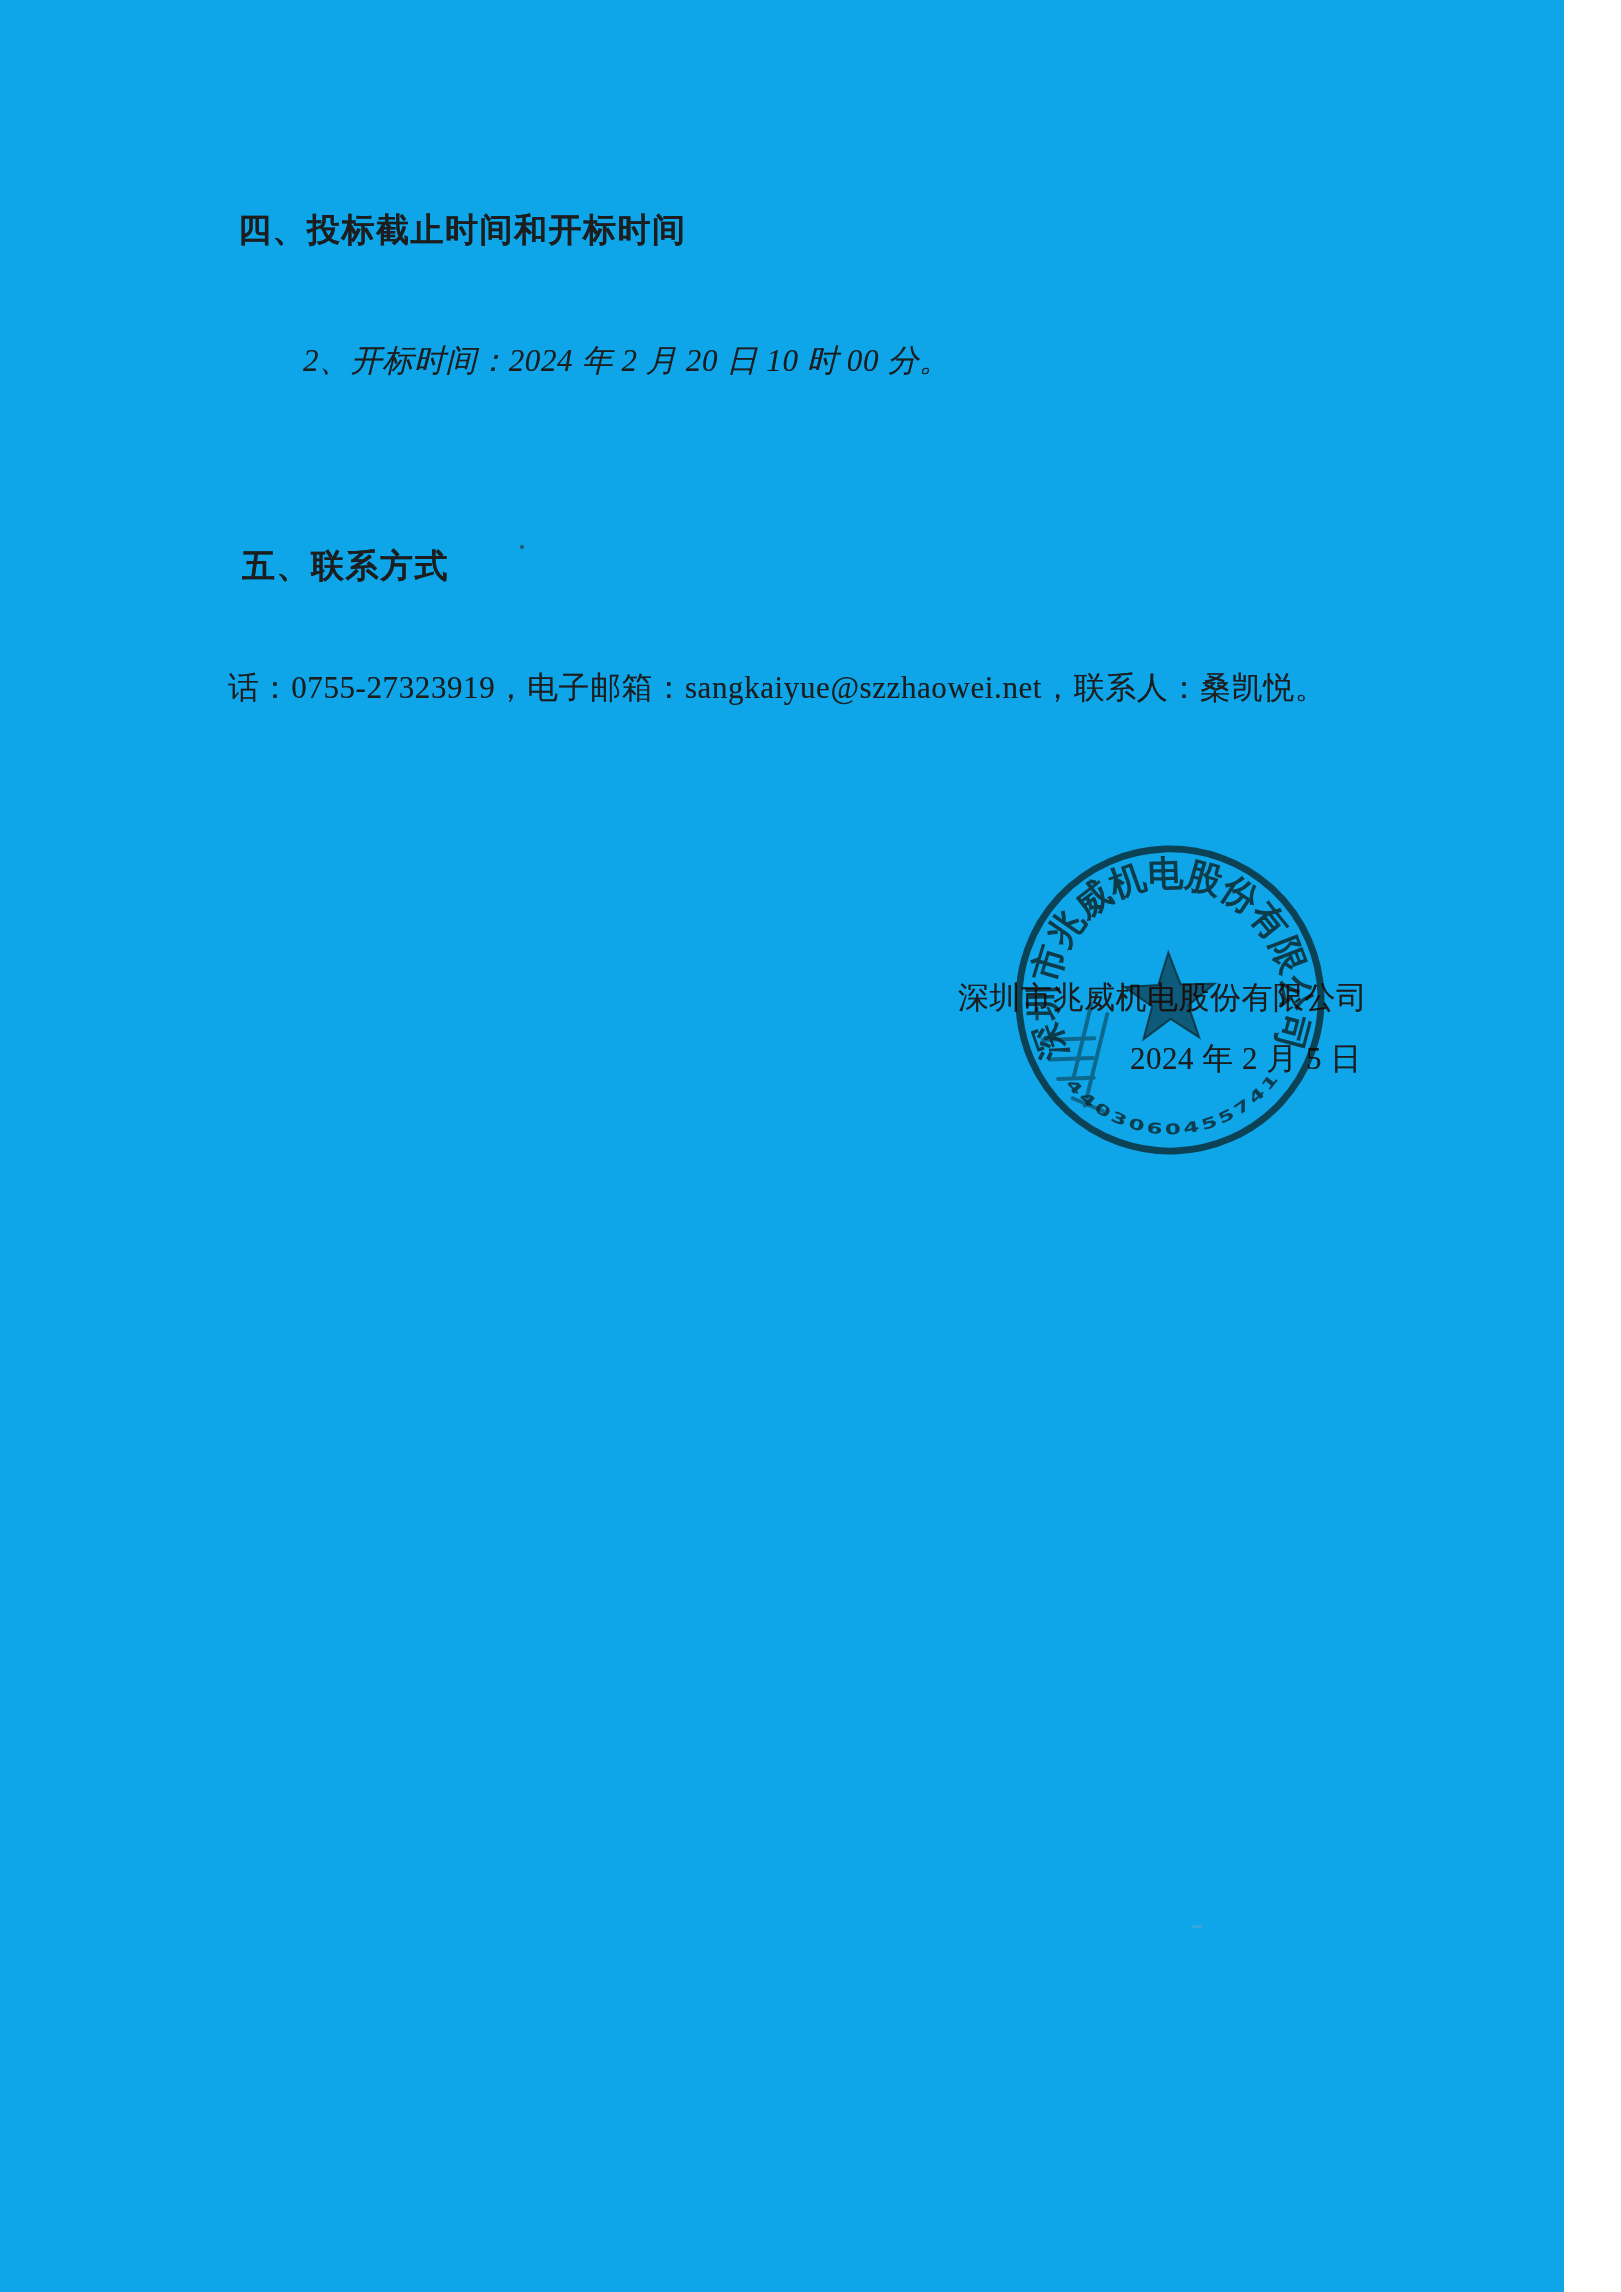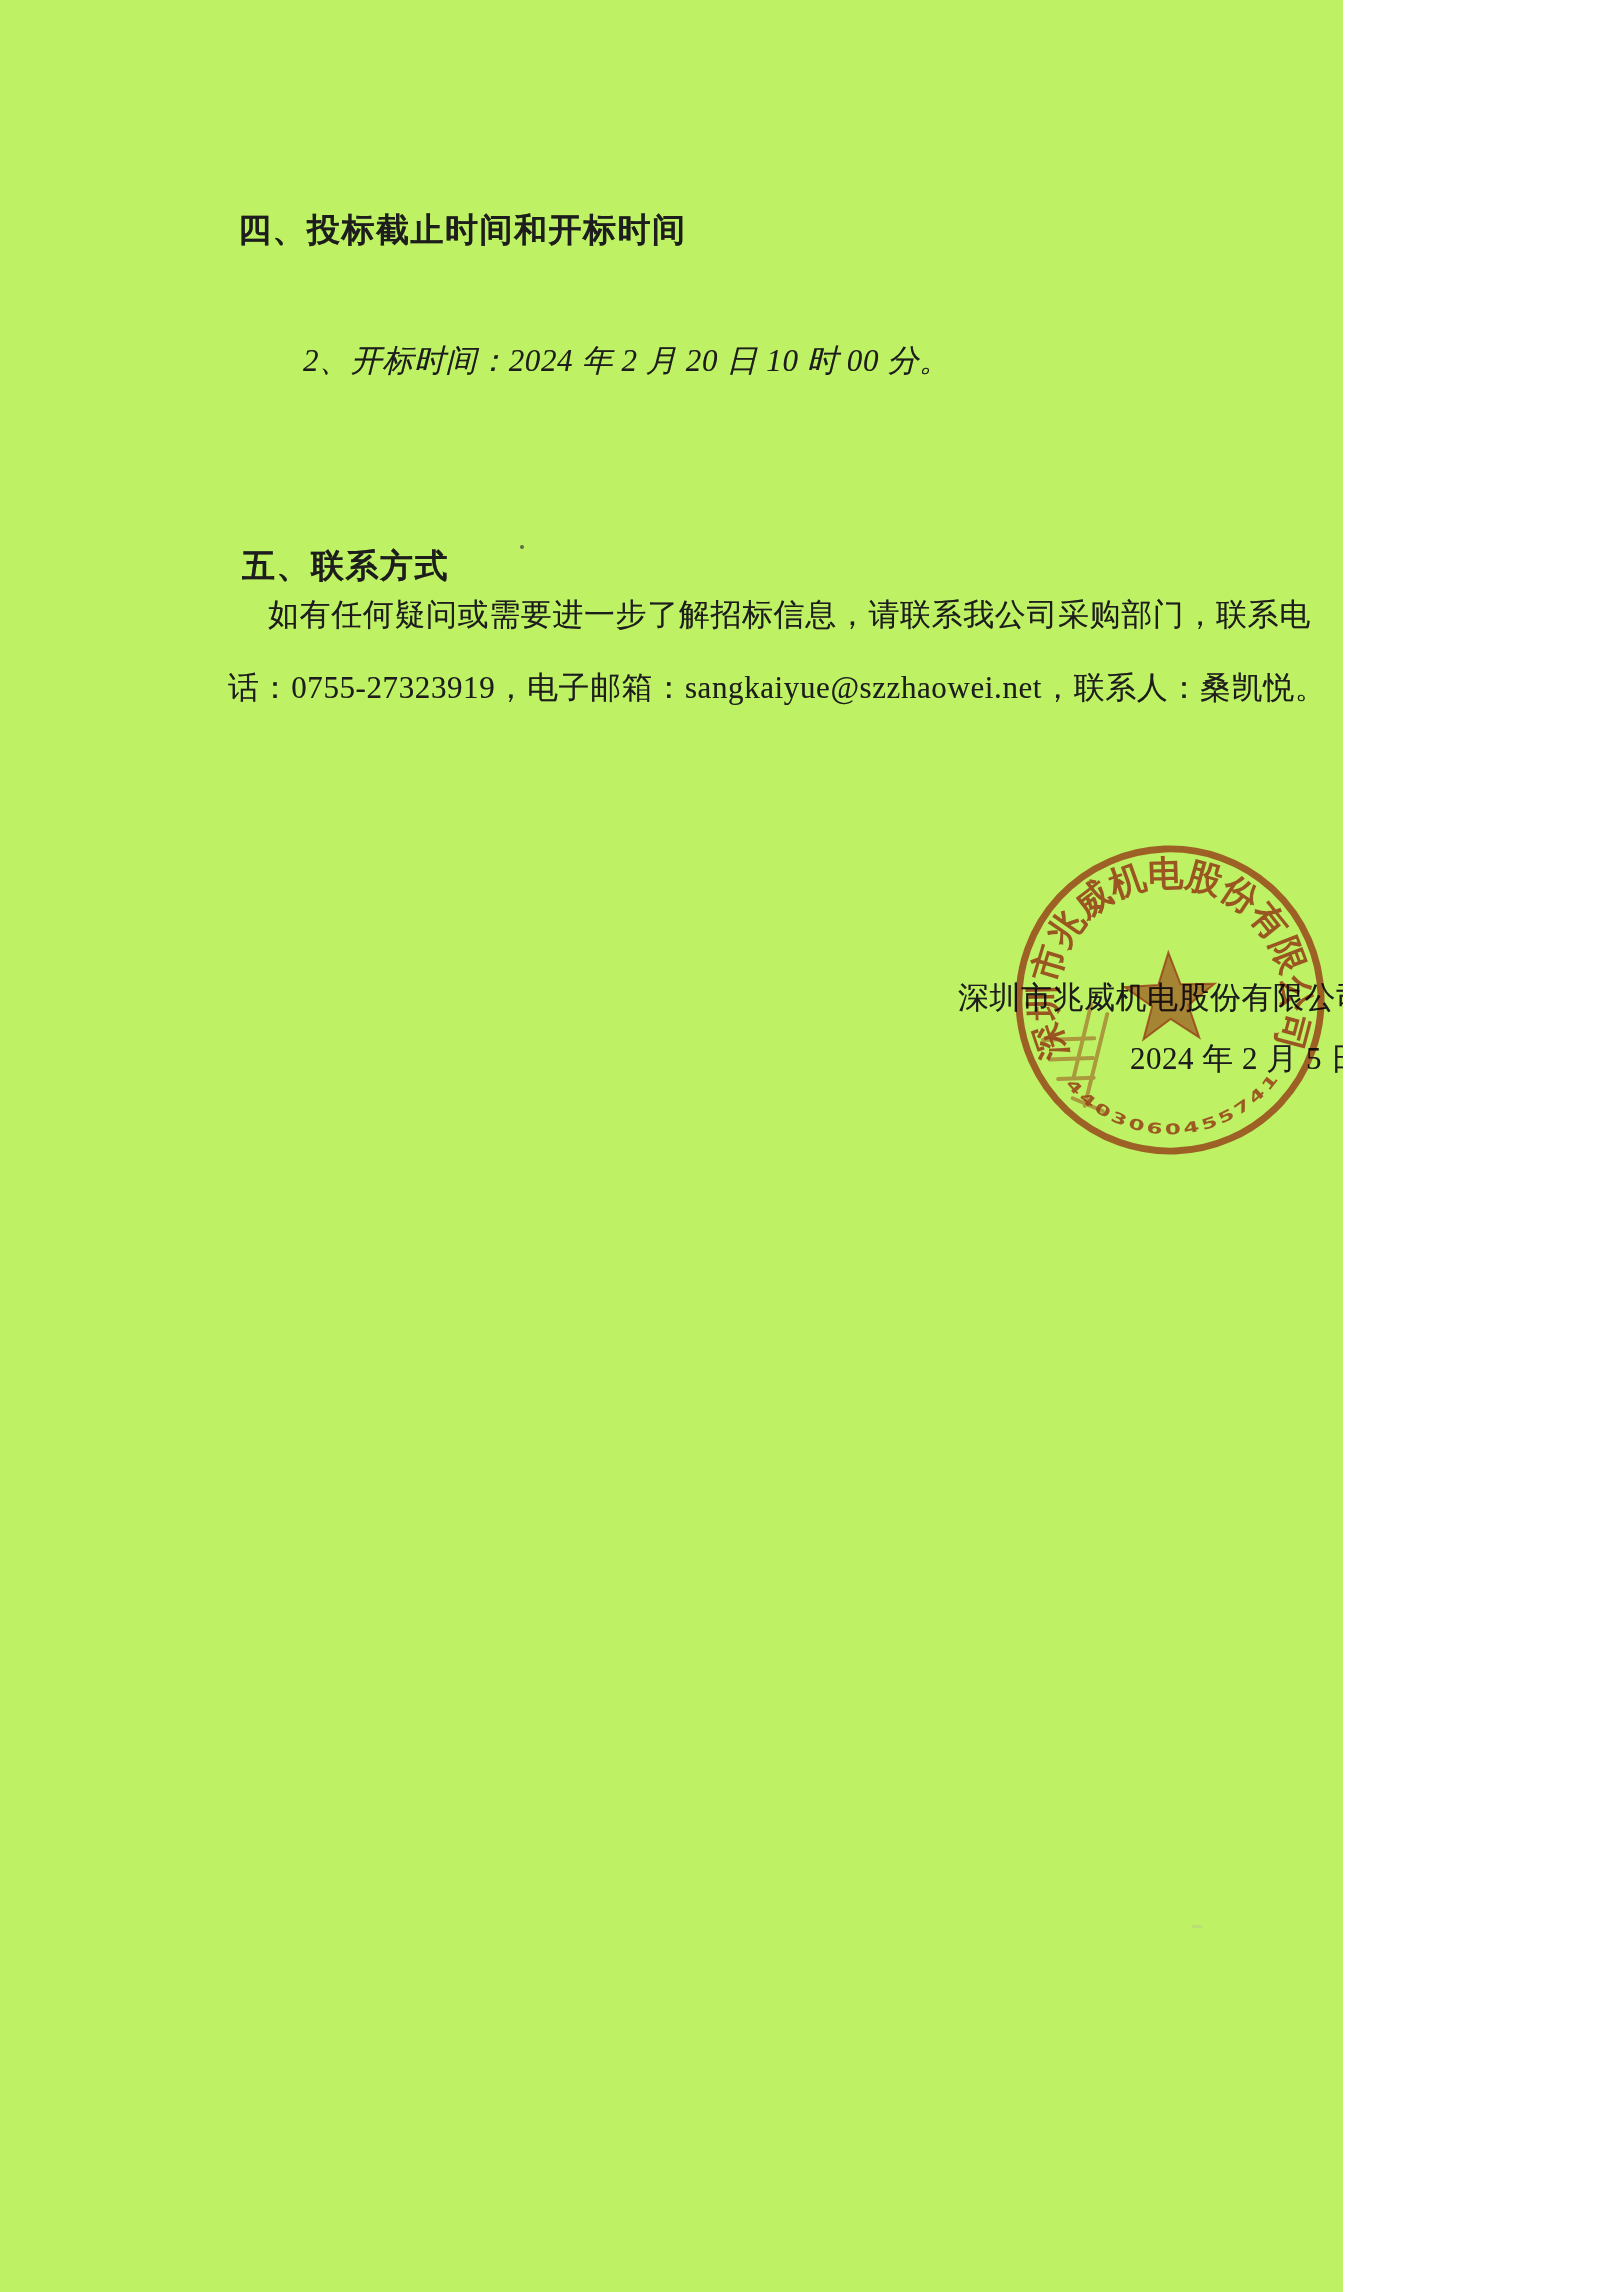--- a/index.html
+++ b/index.html
@@ -1,19 +1,19 @@
 <!DOCTYPE html>
 <html><head>
 <meta charset="utf-8">
 <style>
   html,body{margin:0;padding:0;background:#ffffff;}
   .page{
     position:relative;
-    width:1343px;height:2293px;
-    background:#bef264;
+    width:1564px;height:2293px;
+    background:#0ea5e9;
     font-family:"Liberation Serif","DejaVu Serif",serif;
     color:#1d1d1d;
     overflow:hidden;
   }
   .heading{
     position:absolute;
     font-weight:700;
     font-size:33px;
     letter-spacing:1.5px;
     white-space:pre;
@@ -83,21 +83,20 @@
   <div class="heading" style="left:238px;top:208px;">四、投标截止时间和开标时间</div>
 
 
   <div class="bodytext" style="left:303px;top:340px;font-style:italic;">2、开标时间：2024 年 2 月 20 日 10 时 00 分。</div>
 
 
   <div class="heading" style="left:242px;top:544px;">五、联系方式</div>
 
   <div class="stray-dot"></div>
 
-  <div class="bodytext" style="left:268px;top:594px;">如有任何疑问或需要进一步了解招标信息，请联系我公司采购部门，联系电</div>
 
   <div class="bodytext" style="left:228px;top:659px;margin-top:8px;">话：0755-27323919，电子邮箱：sangkaiyue@szzhaowei.net，联系人：桑凯悦。</div>
 
   <div class="sig" style="left:958px;top:977px;">深圳市兆威机电股份有限公司</div>
 
   <div class="sig" style="left:1130px;top:1038px;">2024 年 2 月 5 日</div>
 
   <div class="seal">
     <svg viewBox="0 0 320 320">
 

